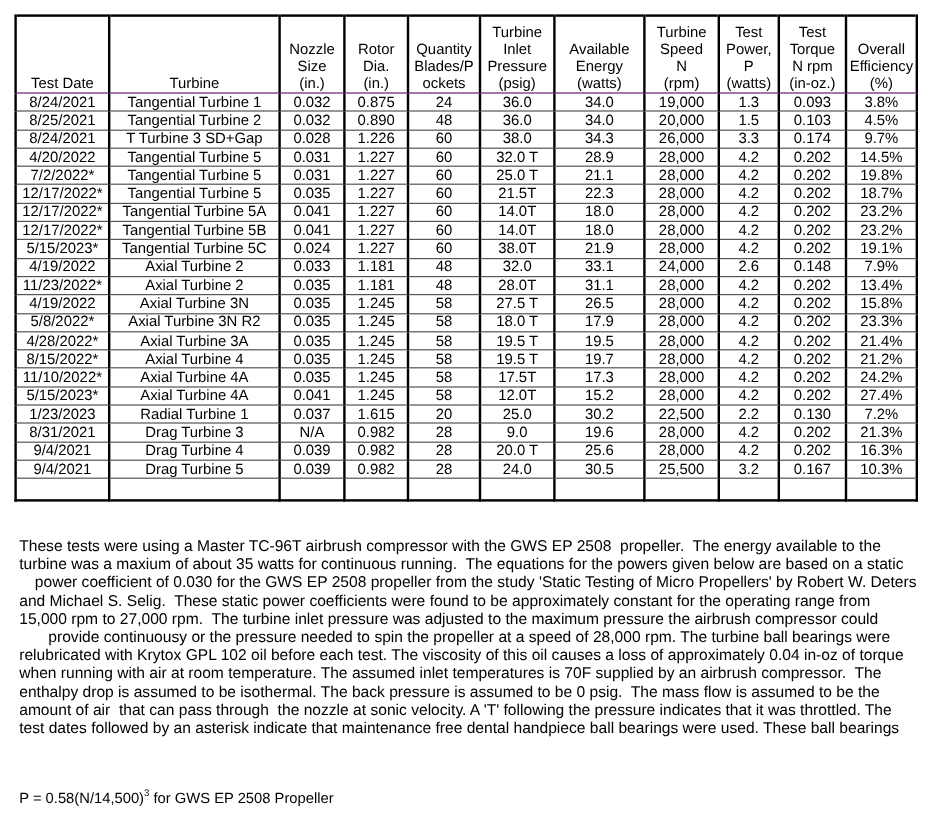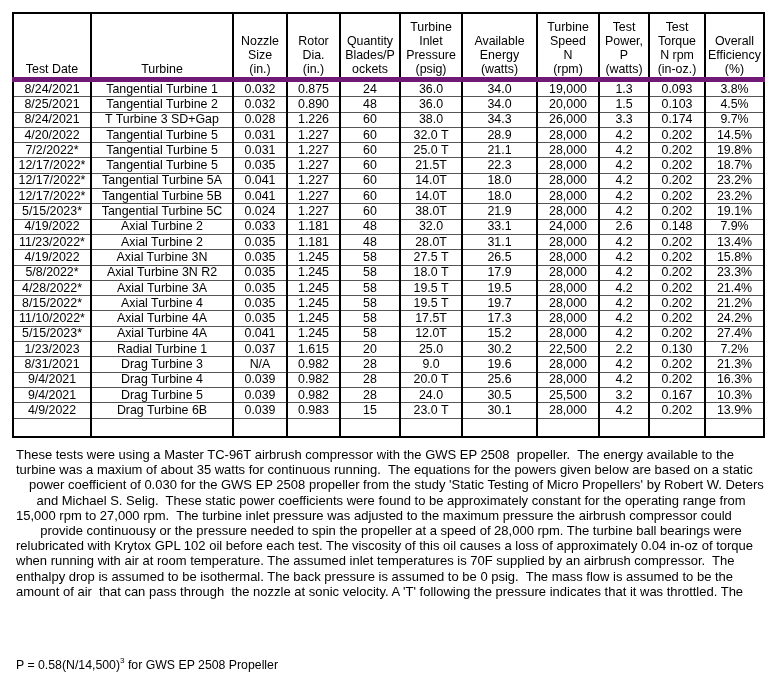--- a/index.html
+++ b/index.html
@@ -35,21 +35,21 @@
     padding: 0 1px;
     text-align: center;
     white-space: nowrap;
     overflow: hidden;
   }
   table.data-table thead th {
     font-weight: normal;
     height: 62px;
     line-height: 14px;
     vertical-align: bottom;
-    border-bottom: 5px solid #701a75;
+    border-bottom: 1px solid #701a75;
     white-space: normal;
     padding-bottom: 1px;
   }
   table.data-table tbody td {
     height: 14.3px;
     line-height: 13px;
     border-bottom: 1px solid #555;
     padding-top: 0;
     padding-bottom: 0;
   }
@@ -424,33 +424,20 @@
           <td>0.039</td>
           <td>0.982</td>
           <td>28</td>
           <td>24.0</td>
           <td>30.5</td>
           <td>25,500</td>
           <td>3.2</td>
           <td>0.167</td>
           <td>10.3%</td>
         </tr>
-        <tr>
-          <td>4/9/2022</td>
-          <td>Drag Turbine 6B</td>
-          <td>0.039</td>
-          <td>0.983</td>
-          <td>15</td>
-          <td>23.0 T</td>
-          <td>30.1</td>
-          <td>28,000</td>
-          <td>4.2</td>
-          <td>0.202</td>
-          <td>13.9%</td>
-        </tr>
         <tr class="empty-row">
           <td></td>
           <td></td>
           <td></td>
           <td></td>
           <td></td>
           <td></td>
           <td></td>
           <td></td>
           <td></td>
@@ -458,22 +445,23 @@
           <td></td>
         </tr>
       </tbody>
   </table>
 </div>
 
 <p class="notes" id="notes">
     <span style="display: block; white-space: pre;">These tests were using a Master TC-96T airbrush compressor with the GWS EP 2508  propeller.  The energy available to the</span>
     <span style="display: block; white-space: pre;">turbine was a maxium of about 35 watts for continuous running.  The equations for the powers given below are based on a static</span>
     <span style="display: block; white-space: pre; padding-left: 13px;">power coefficient of 0.030 for the GWS EP 2508 propeller from the study 'Static Testing of Micro Propellers' by Robert W. Deters</span>
-    <span style="display: block; white-space: pre; text-align: center;">and Michael S. Selig.  These static power coefficients were found to be approximately constant for the operating range from</span>
+    <span style="display: block; white-space: pre;">and Michael S. Selig.  These static power coefficients were found to be approximately constant for the operating range from</span>
     <span style="display: block; white-space: pre;">15,000 rpm to 27,000 rpm.  The turbine inlet pressure was adjusted to the maximum pressure the airbrush compressor could</span>
     <span style="display: block; white-space: pre; text-align: center;">provide continuousy or the pressure needed to spin the propeller at a speed of 28,000 rpm. The turbine ball bearings were</span>
     <span style="display: block; white-space: pre;">relubricated with Krytox GPL 102 oil before each test. The viscosity of this oil causes a loss of approximately 0.04 in-oz of torque</span>
     <span style="display: block; white-space: pre;">when running with air at room temperature. The assumed inlet temperatures is 70F supplied by an airbrush compressor.  The</span>
     <span style="display: block; white-space: pre;">enthalpy drop is assumed to be isothermal. The back pressure is assumed to be 0 psig.  The mass flow is assumed to be the</span>
     <span style="display: block; white-space: pre;">amount of air  that can pass through  the nozzle at sonic velocity. A 'T' following the pressure indicates that it was throttled. The</span>
+    <span style="display: block; white-space: pre;">test dates followed by an asterisk indicate that maintenance free dental handpiece ball bearings were used. These ball bearings</span>
   </p>
 
 <p class="formula"><span>P = 0.58(N/14,500)</span><sup>3</sup><span> for GWS EP 2508 Propeller</span></p>
 
 </body></html>

